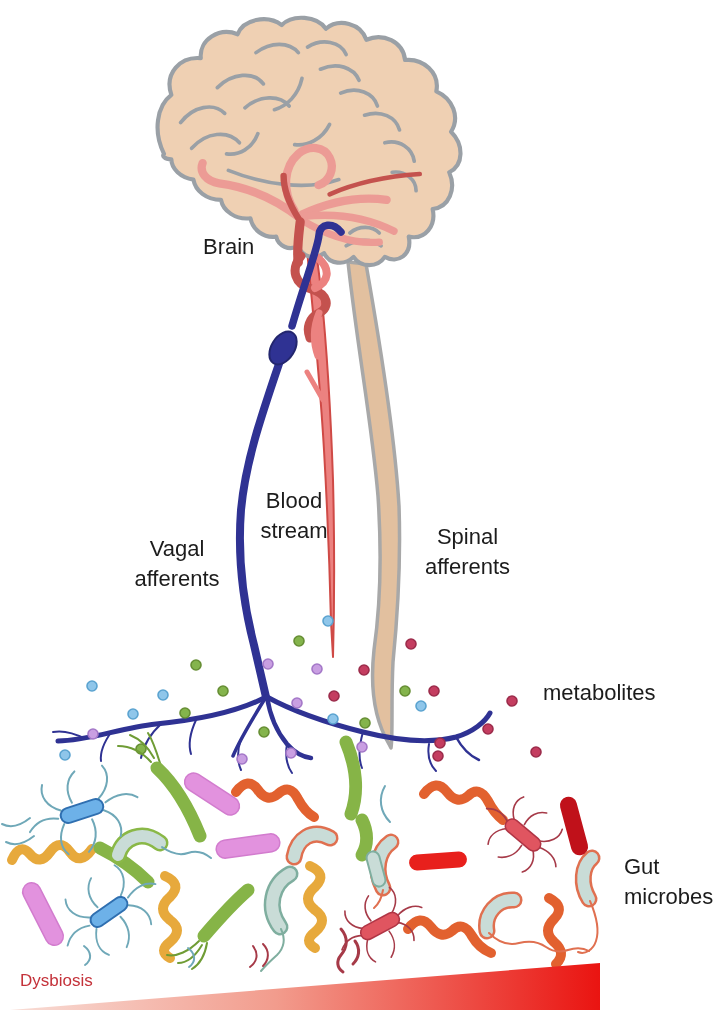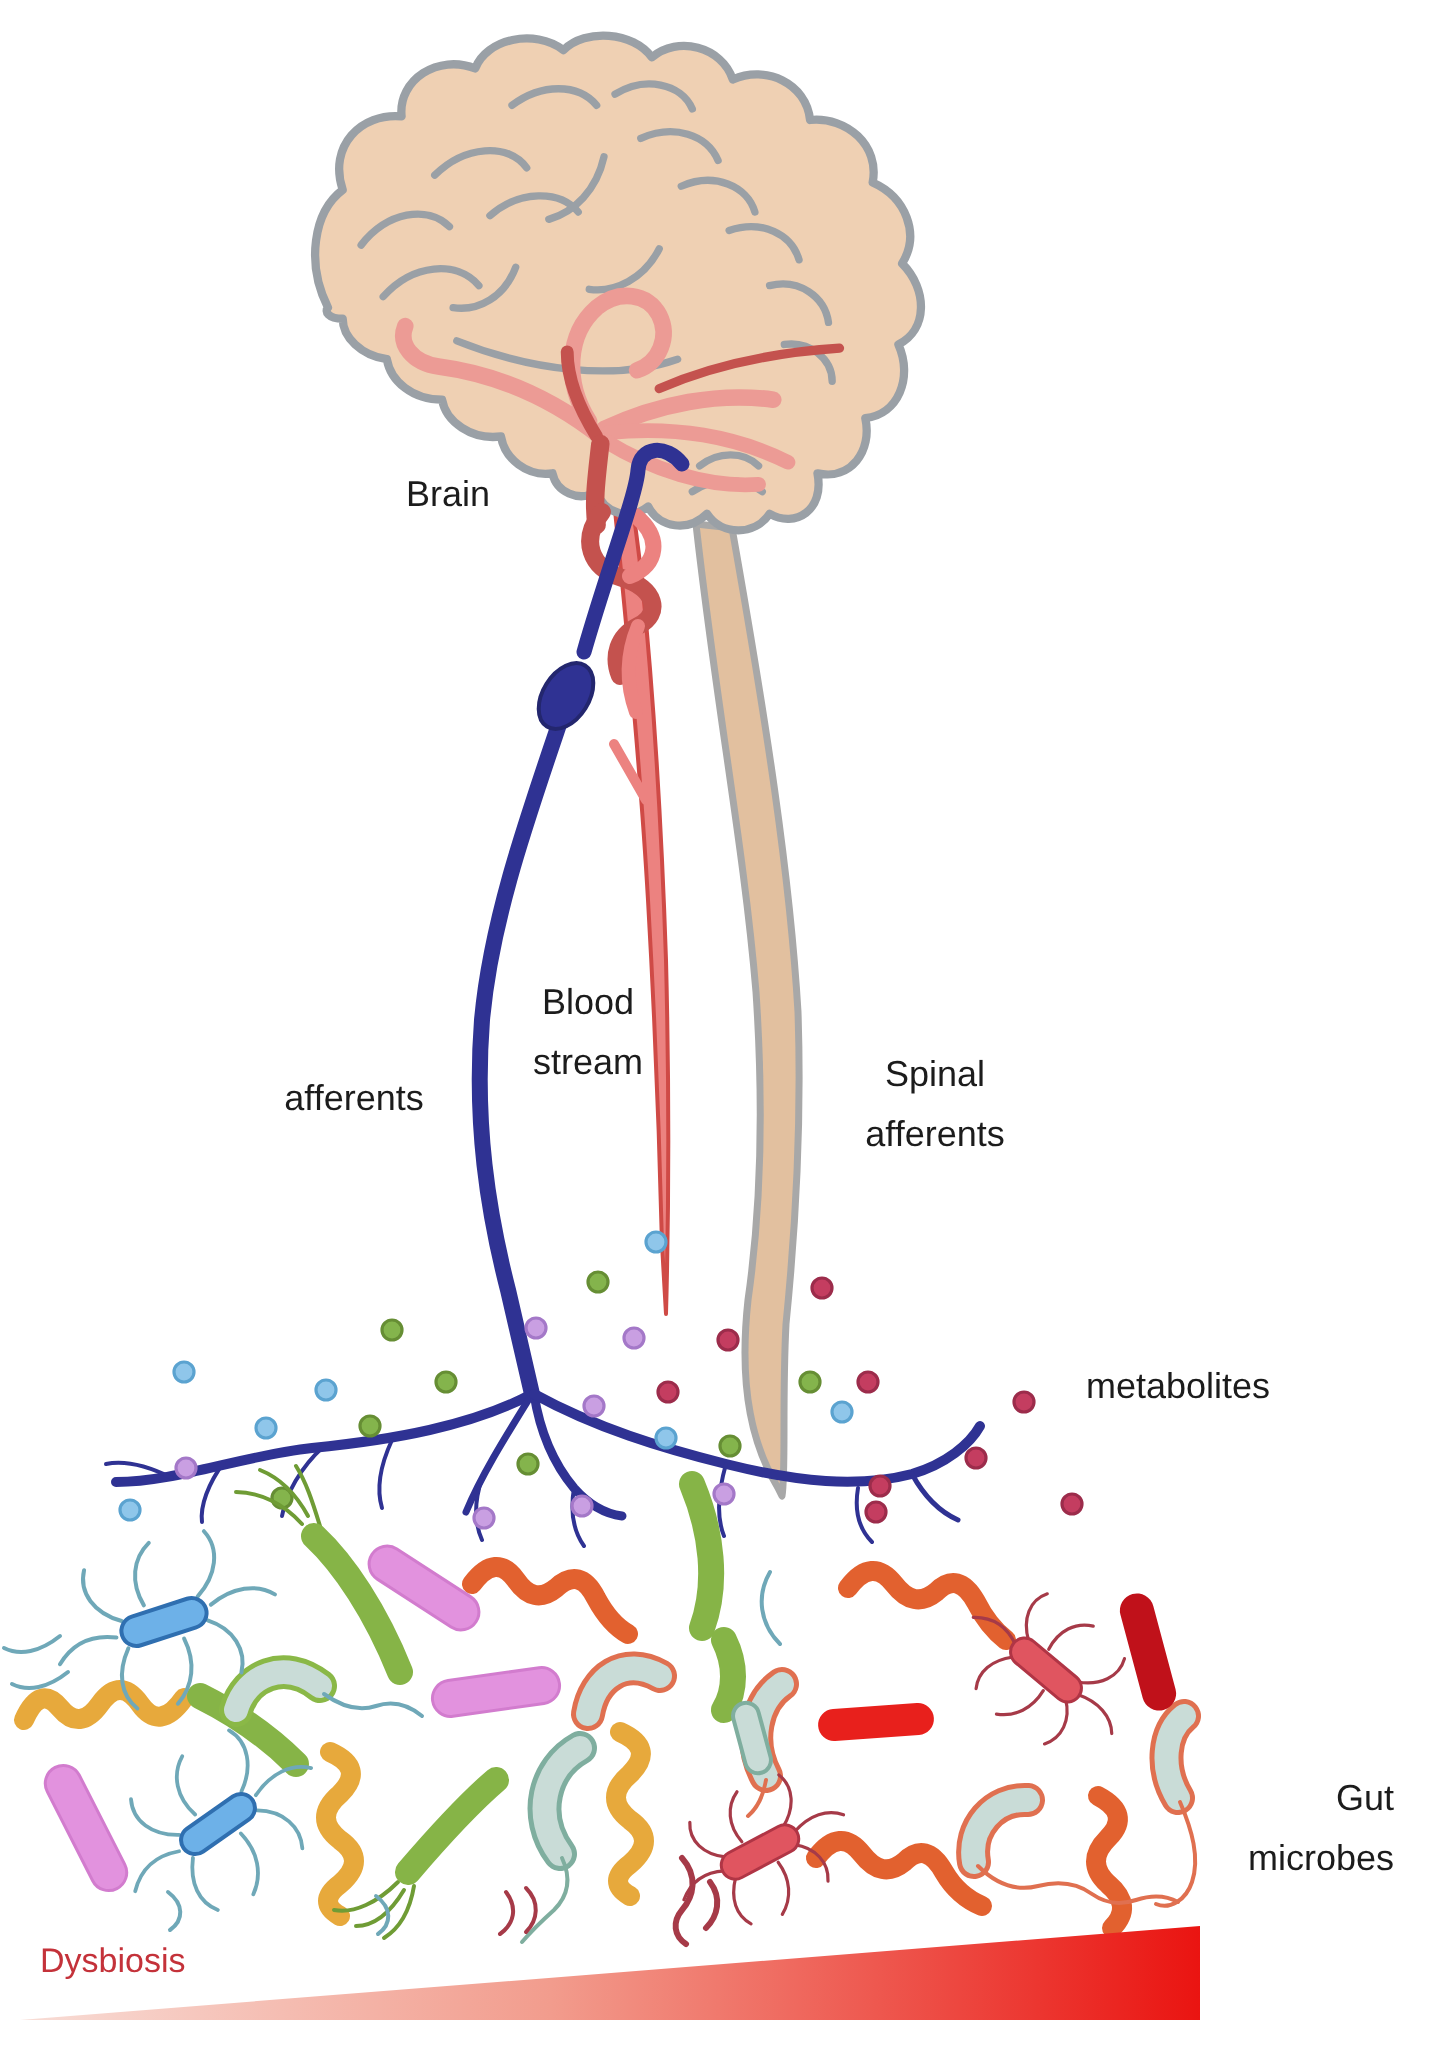--- a/index.html
+++ b/index.html
@@ -1,19 +1,19 @@
 <!DOCTYPE html>
 <html style="--label_text: #1c1c1c; --dysbiosis_text: #c4323a; --nerve: #2f3293; --nerve_dark: #23266e; --vessel_fill: #ec8280; --vessel_outline: #cf4a46; --artery: #ec9b95; --artery_dark: #c4524e; --spine_fill: #e2c09f; --spine_outline: #a8a8a8; --brain_fill: #efd0b3; --brain_outline: #9aa0a6; --dot_blue: #8fc6ea; --dot_blue_edge: #5ba3d0; --dot_green: #84b44c; --dot_green_edge: #668e34; --dot_purple: #c99fe2; --dot_purple_edge: #a478c8; --dot_red: #c43d60; --dot_red_edge: #9c2c4b; --microbe_blue: #6db1e8; --microbe_blue_edge: #2f6fb0; --microbe_pink: #e292de; --microbe_pink_edge: #d27cce; --microbe_orange: #e2612f; --microbe_gold: #e7a93c; --microbe_green: #86b447; --microbe_green_dark: #6f9c35; --microbe_teal: #c9dcd7; --microbe_teal_edge: #7fae9f; --microbe_teal_edge_green: #8ab847; --microbe_teal_edge_red: #e07050; --microbe_red: #e8201c; --microbe_darkred: #c0111a; --microbe_rose: #e05560; --microbe_rose_edge: #b03545; --flagella_teal: #6fa8b8; --flagella_darkred: #a63a48; --grad_start: #f8ddd6; --grad_mid: #f29c8d; --grad_end: #ea1411;"><head>
 <meta charset="utf-8">
 <style>
   html,body{margin:0;padding:0;background:#fff;}
   .stage{position:relative;width:728px;height:1024px;background:#ffffff;overflow:hidden;
          font-family:"Liberation Sans",sans-serif;}
   .stage svg{position:absolute;left:0;top:0;}
-  .lbl{position:absolute;font-size:18px;line-height:30px;color:var(--label_text);white-space:nowrap;}
+  .lbl{position:absolute;font-size:22px;line-height:30px;color:var(--label_text);white-space:nowrap;}
   .ctr{text-align:center;}
   .dys{font-size:17px;color:var(--dysbiosis_text);}
   
   .nerveS{stroke:var(--nerve);fill:none;stroke-linecap:round;}
   .ganglion{fill:var(--nerve);stroke:var(--nerve_dark);stroke-width:2;}
   .vesselP{fill:var(--vessel_fill);stroke:var(--vessel_outline);stroke-width:2;stroke-linejoin:round;}
   .vesselS{stroke:var(--vessel_fill);fill:none;stroke-linecap:round;}
   .arteryS{stroke:var(--artery);fill:none;stroke-linecap:round;}
   .arteryDS{stroke:var(--artery_dark);fill:none;stroke-linecap:round;}
   .spineP{fill:var(--spine_fill);stroke:var(--spine_outline);stroke-width:3.5;stroke-linejoin:round;}
@@ -270,32 +270,33 @@
 </svg>
 
   <div class="lbl" style="left:203px;top:232px;">Brain</div>
 
   <div class="lbl ctr" style="left:244px;top:486px;width:100px;">
     <div>Blood</div>
     <div>stream</div>
   </div>
 
   <div class="lbl ctr" style="left:118px;top:534px;width:118px;">
+    <div>Vagal</div>
     <div>afferents</div>
   </div>
 
   <div class="lbl ctr" style="left:410px;top:522px;width:115px;">
     <div>Spinal</div>
     <div>afferents</div>
   </div>
 
   <div class="lbl" style="left:543px;top:677px;line-height:32px;">
     <div>metabolites</div>
   </div>
 
-  <div class="lbl" style="left:624px;top:884px;text-align:right;">
+  <div class="lbl" style="left:624px;top:852px;">
     <div>Gut</div>
     <div>microbes</div>
   </div>
 
   <div class="lbl dys" style="left:20px;top:966px;">Dysbiosis</div>
 
 </div>
 
 </body></html>

